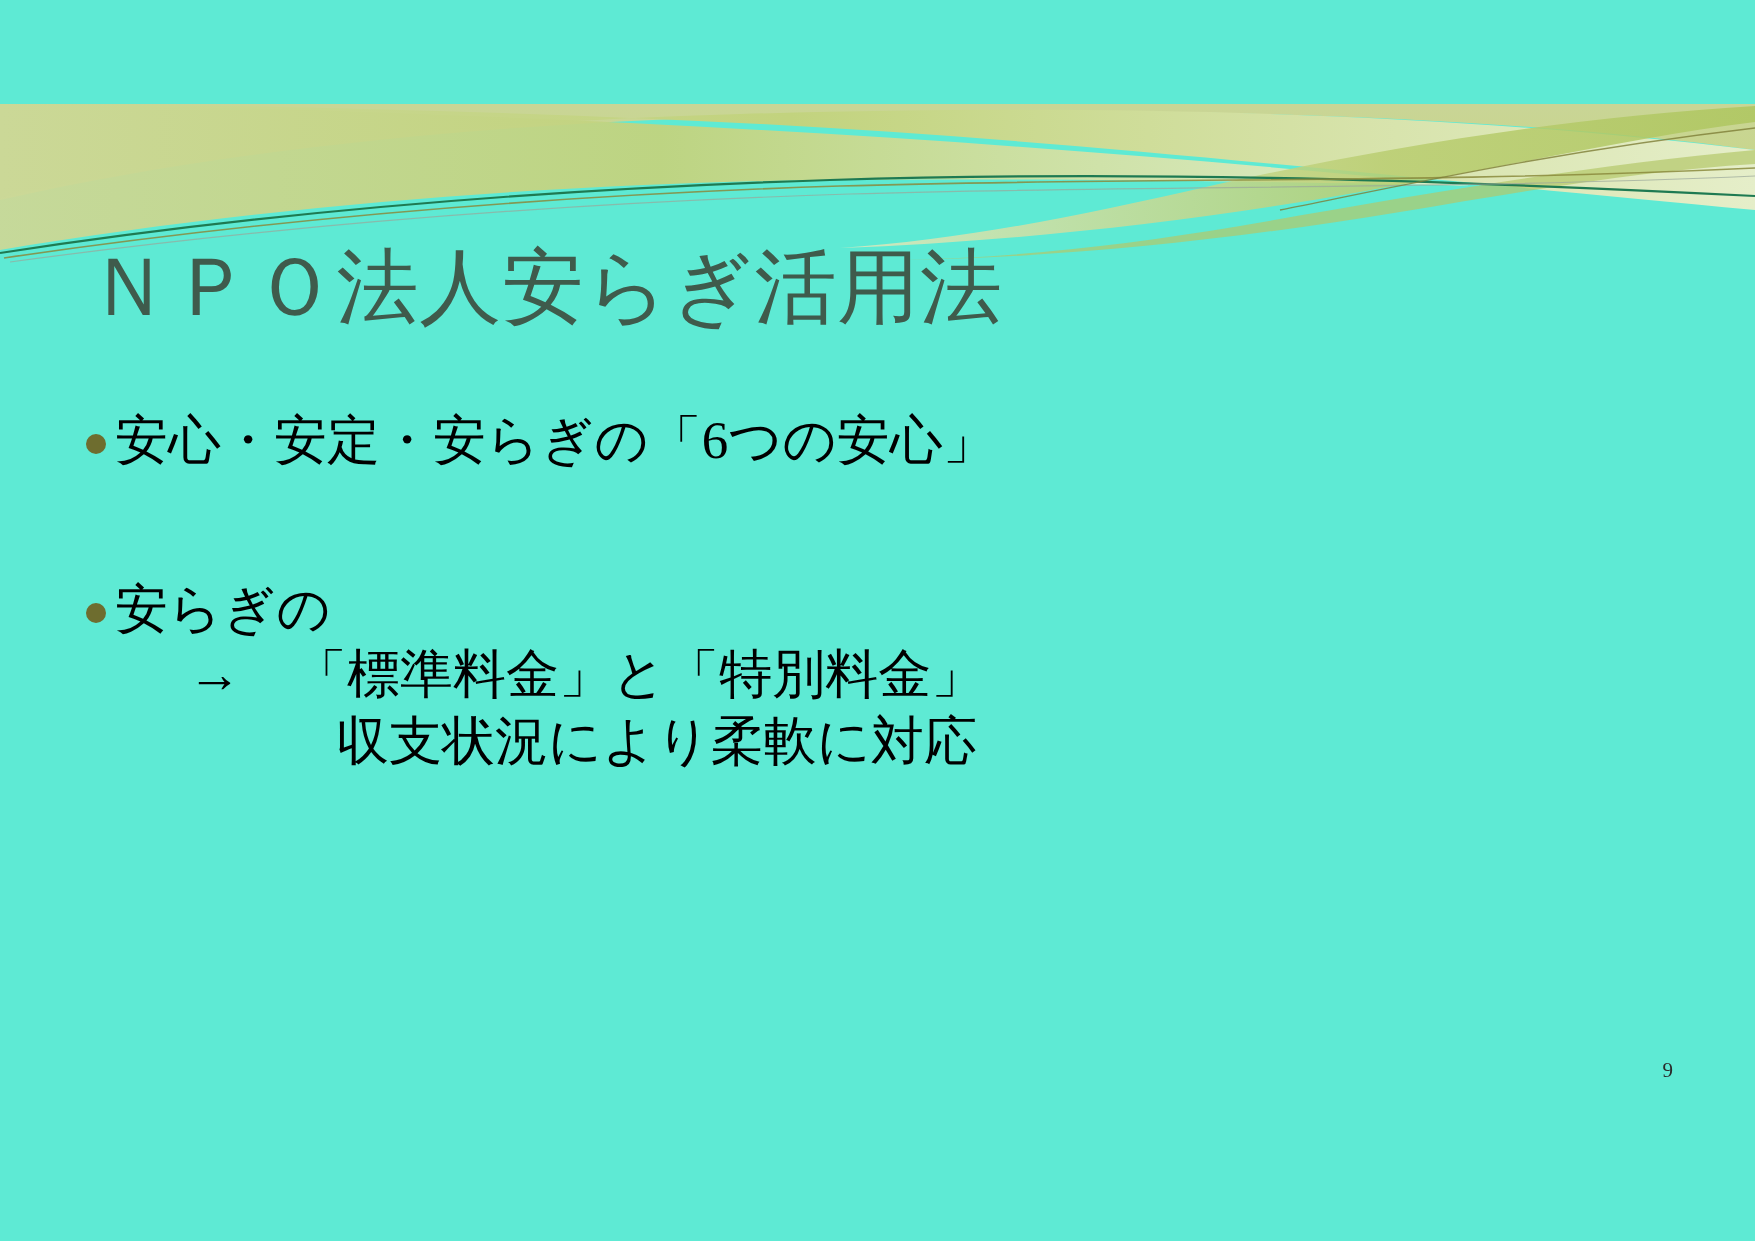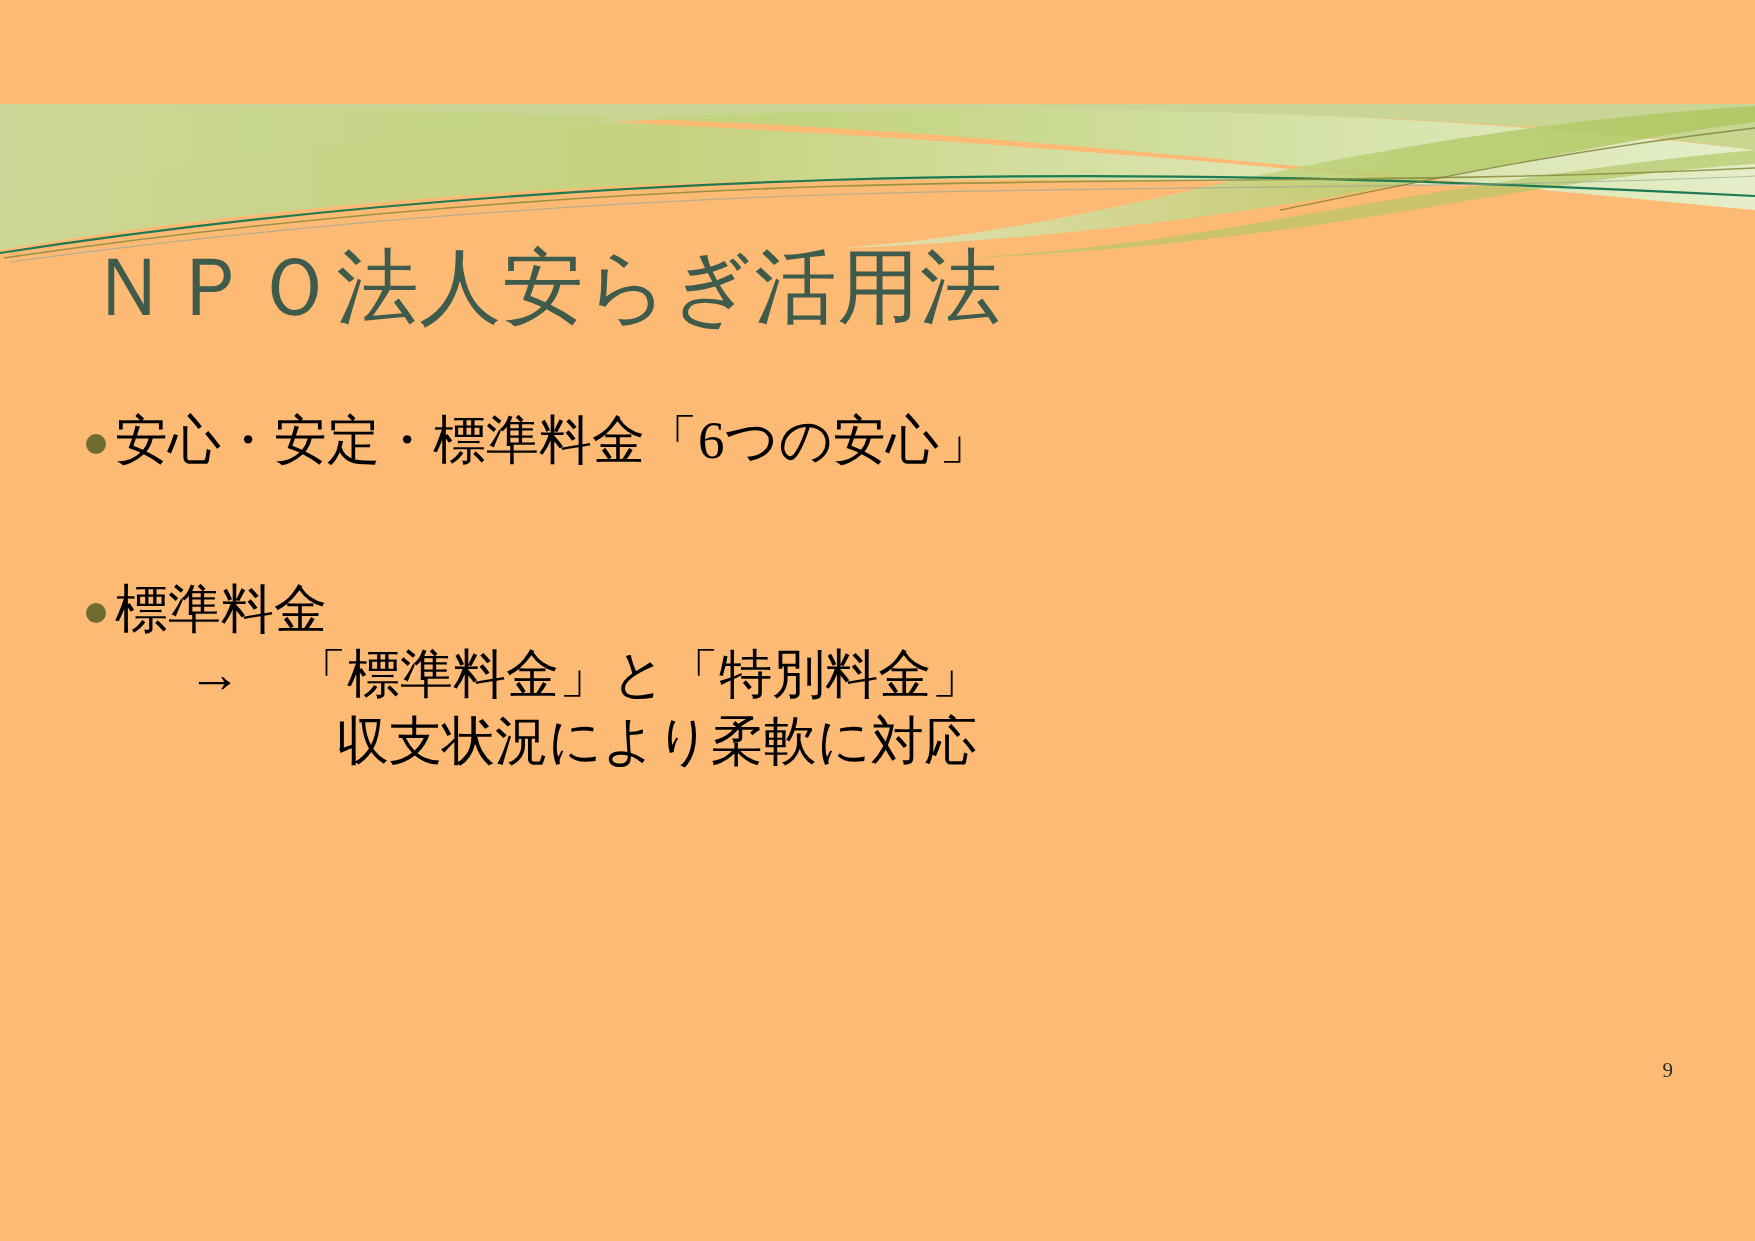--- a/index.html
+++ b/index.html
@@ -7,21 +7,21 @@
     padding: 0;
     background: #ffffff;
   }
   body {
     font-family: "Liberation Serif", "DejaVu Serif", serif;
   }
   .slide {
     position: relative;
     width: 1755px;
     height: 1241px;
-    background: #fdba74;
+    background: #5eead4;
     overflow: hidden;
   }
 
   
   .header-decor {
     position: absolute;
     left: 0;
     top: 0;
     width: 1755px;
     height: 270px;
@@ -141,28 +141,28 @@
       <path d="M1280,210 C1400,186 1550,152 1755,128" fill="none" stroke="#7d7d36" stroke-width="1.4" opacity="0.8"></path>
     </svg>
   </div>
 
   <div class="title">ＮＰＯ法人安らぎ活用法</div>
 
   <div class="body-block">
 
     <div class="bullet-row">
       <span class="bullet-dot"></span>
-      <span class="bullet-text">安心・安定・標準料金「6つの安心」</span>
+      <span class="bullet-text">安心・安定・安らぎの「6つの安心」</span>
     </div>
 
     <div class="gap-a"></div>
 
     <div class="bullet-row">
       <span class="bullet-dot"></span>
-      <span class="bullet-text">標準料金</span>
+      <span class="bullet-text">安らぎの</span>
     </div>
 
     <div class="sub-line indent-1">→　「標準料金」と「特別料金」</div>
 
     <div class="sub-line indent-2">収支状況により柔軟に対応</div>
   </div>
 
   <div class="page-number">9</div>
 
 </div>

